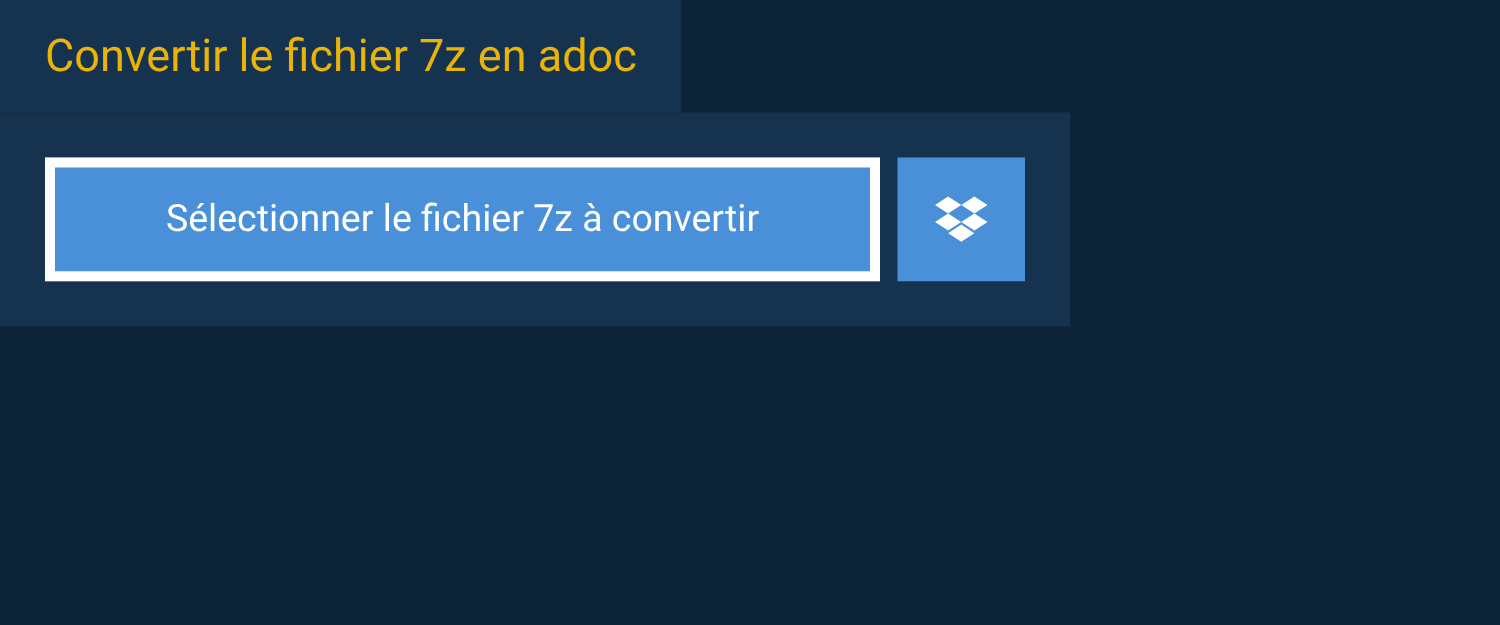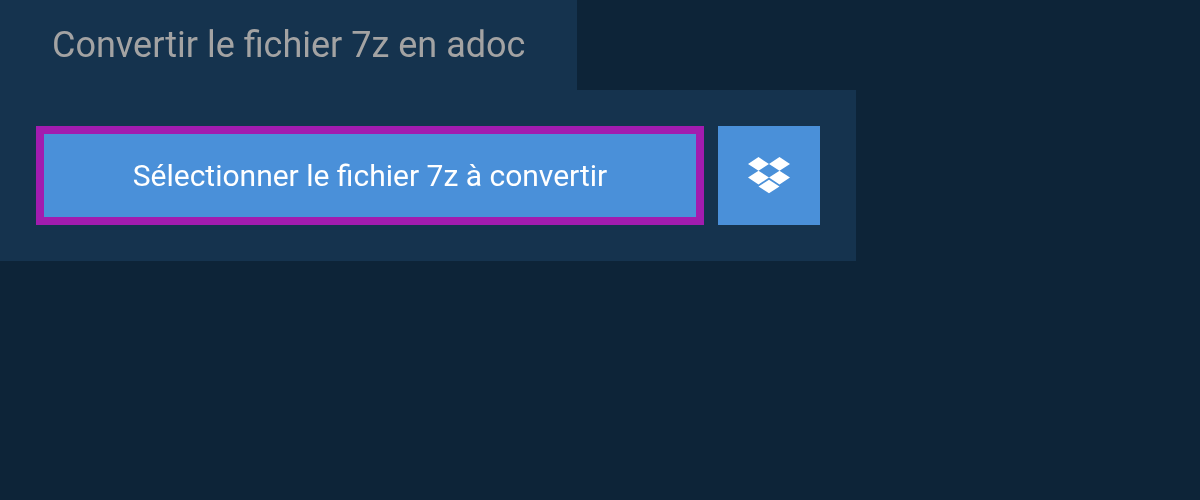--- a/index.html
+++ b/index.html
@@ -12,38 +12,38 @@
       height: 500px;
       background-color: #0d2438;
       font-family: -apple-system, BlinkMacSystemFont, "Segoe UI", Roboto, Helvetica, Arial, sans-serif;
       overflow: hidden;
     }
     .tab-container {
       display: inline-block;
     }
     .tab {
       background-color: #15334e;
-      padding: 24px 52px;
-      color: #a3a3a3;
+      padding: 24px 36px;
+      color: #eab308;
       font-size: 36px;
       font-weight: 400;
       display: inline-block;
     }
     .panel {
       background-color: #15334e;
       padding: 36px;
       width: 856px;
       display: flex;
       gap: 14px;
       align-items: stretch;
     }
     .select-button {
       flex: 1;
       background-color: #4a90d9;
-      border: 8px solid #a21caf;
+      border: 8px solid #ffffff;
       color: #ffffff;
       font-size: 30px;
       font-weight: 400;
       padding: 24px 20px;
       text-align: center;
       cursor: pointer;
       display: flex;
       align-items: center;
       justify-content: center;
     }

